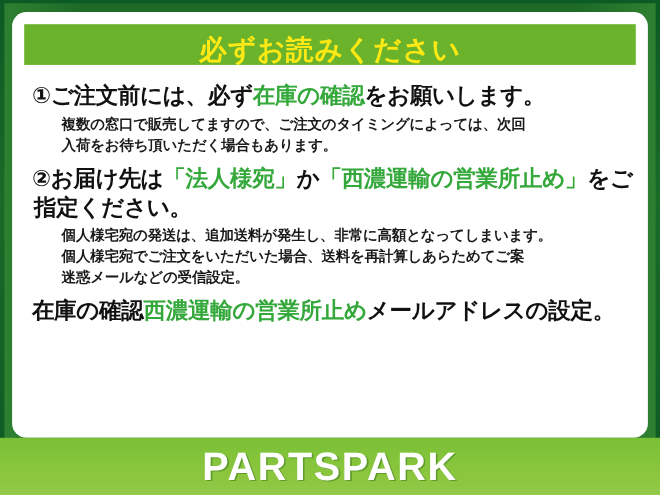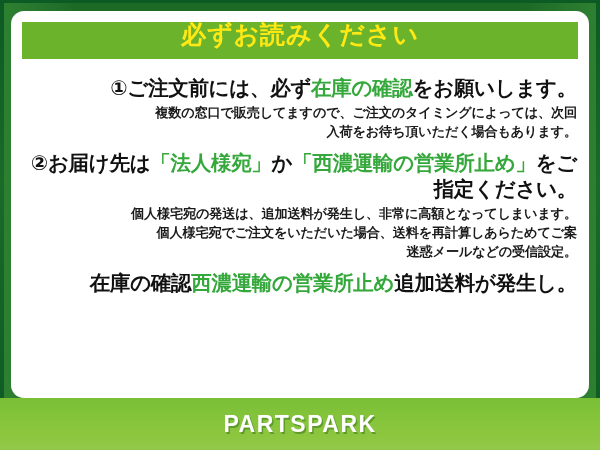--- a/index.html
+++ b/index.html
@@ -36,37 +36,36 @@
     background:#ffffff;
     border-radius:13px;
     overflow:hidden;
   }
 
   
   #header-banner {
     position:absolute; left:11px; top:11px; right:11px;
     height:37px;
     background:#6cb32c;
-    display:flex; align-items:flex-start; justify-content:center;
+    display:flex; align-items:flex-end; justify-content:center;
   }
   #header-title {
     color:#ffe914;
     font-size:25px;
     font-weight:bold;
     letter-spacing:1px;
     line-height:1;
     white-space:nowrap;
   }
 
   
   #items {
     position:absolute;
     left:0; right:0; top:55px; bottom:0;
     padding:0 12px;
-    text-align:right;
   }
 
   .notice-item { margin-top:9px; }
 
   .item-heading {
     font-size:20.5px;
     font-weight:bold;
     color:#111111;
     line-height:1.26;
     letter-spacing:-0.3px;
@@ -89,21 +88,21 @@
   
   #footer-band {
     position:absolute;
     left:0; right:0; bottom:0;
     height:52px;
     background:linear-gradient(180deg,#79bf35 0%,#86c53c 45%,#8dc63f 75%,#93c94a 100%);
     display:flex; align-items:center; justify-content:center;
   }
   #brand-logo {
     color:#ffffff;
-    font-size:23px;
+    font-size:36px;
     font-weight:bold;
     letter-spacing:1.5px;
     text-shadow:1.5px 1.5px 0 rgba(60,120,30,.55);
     line-height:1;
   }
 </style>
 </head>
 <body>
 
 <div id="notice-card">
@@ -126,21 +125,21 @@
         </div>
         <div class="notice-item">
           <div class="item-heading"><span>②お届け先は</span><span class="hl">「法人様宛」</span><span>か</span><span class="hl">「西濃運輸の営業所止め」</span><span>をご指定ください。</span></div>
           <div class="item-body">
             <div>個人様宅宛の発送は、追加送料が発生し、非常に高額となってしまいます。</div>
             <div>個人様宅宛でご注文をいただいた場合、送料を再計算しあらためてご案</div>
             <div>迷惑メールなどの受信設定。</div>
           </div>
         </div>
         <div class="notice-item">
-          <div class="item-heading"><span>在庫の確認</span><span class="hl">西濃運輸の営業所止め</span><span>追加送料が発生し。</span></div>
+          <div class="item-heading"><span>在庫の確認</span><span class="hl">西濃運輸の営業所止め</span><span>メールアドレスの設定。</span></div>
         </div>
       </div>
 
   </div>
 
   <div id="footer-band">
     <div id="brand-logo">PARTSPARK</div>
   </div>
 
 </div>

